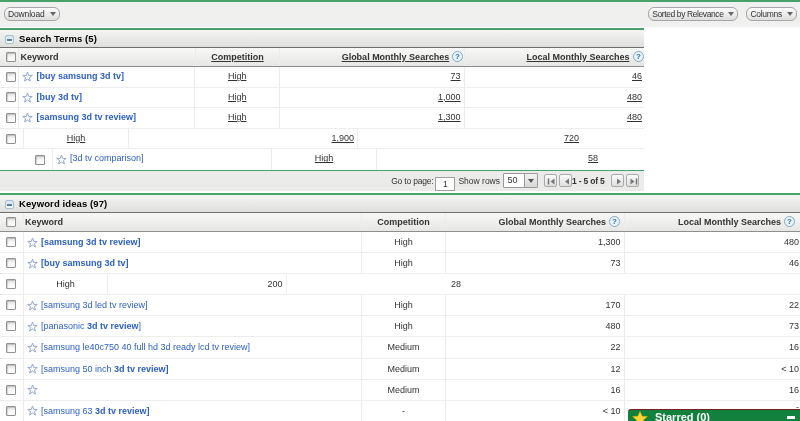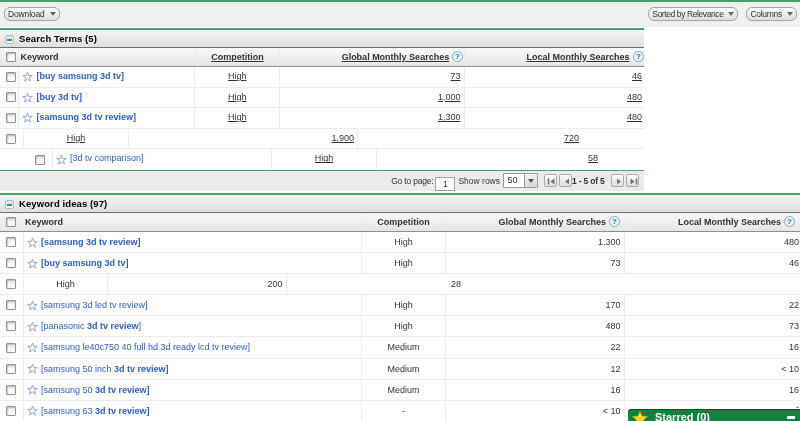--- a/index.html
+++ b/index.html
@@ -333,21 +333,20 @@
         <div class="cell c4">&lt; 10</div>
       </div>
       <div class="row">
         <div class="cell c0">
             <span class="cb"></span>
           </div>
         <div class="cell c1">
             <svg class="star" width="11" height="11">
               <path d="M5.5,1 L6.68,4.38 L10.26,4.45 L7.4,6.62 L8.44,10.05 L5.5,8 L2.56,10.05 L3.6,6.62 L0.74,4.45 L4.32,4.38 Z" fill="#fff" stroke="#94a6d2"></path>
             </svg>
-            <span class="kw n">[samsung 50 <b>3d tv review]</b></span>
           </div>
         <div class="cell c2">Medium</div>
         <div class="cell c3">16</div>
         <div class="cell c4">16</div>
       </div>
       <div class="row">
         <div class="cell c0">
             <span class="cb"></span>
           </div>
         <div class="cell c1">

